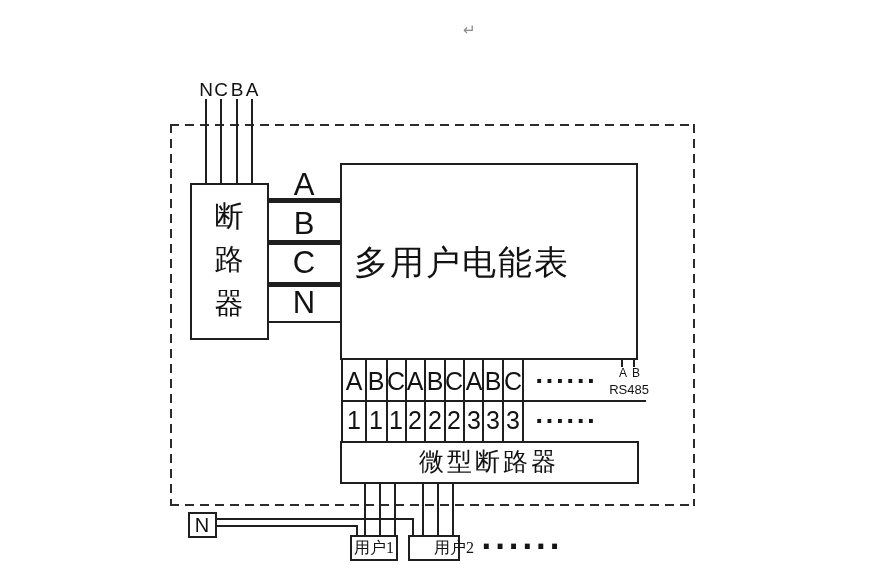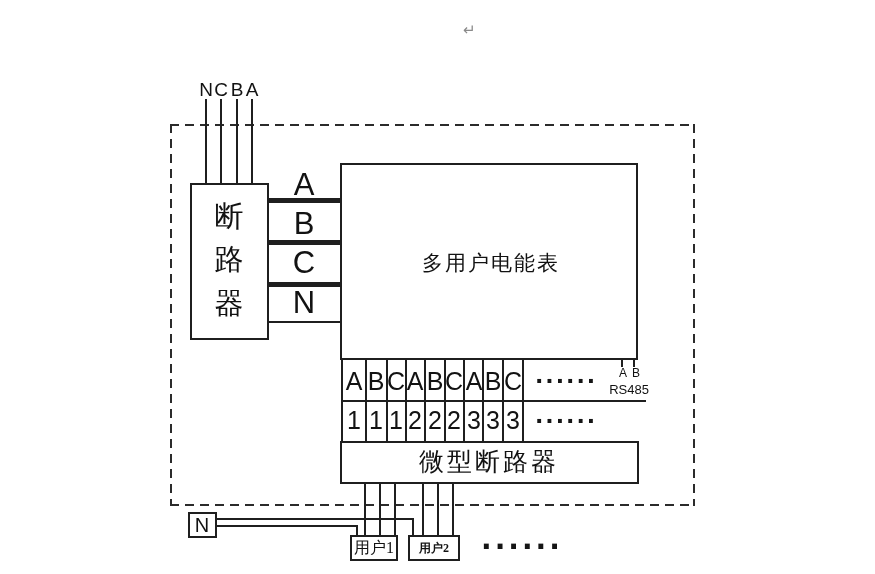--- a/index.html
+++ b/index.html
@@ -51,21 +51,21 @@
   <div class="line" style="left:269px; top:198px; width:71px; height:5px;"></div>
   <div class="line" style="left:269px; top:240px; width:71px; height:5px;"></div>
   <div class="line" style="left:269px; top:282px; width:71px; height:5px;"></div>
   <div class="line" style="left:269px; top:321px; width:71px; height:2px;"></div>
   <div class="lbl sans" style="left:304px; top:184px; font-size:31px;">A</div>
   <div class="lbl sans" style="left:304px; top:223px; font-size:31px;">B</div>
   <div class="lbl sans" style="left:304px; top:262px; font-size:31px;">C</div>
   <div class="lbl sans" style="left:304px; top:302px; font-size:31px;">N</div>
 
   <div class="box" style="left:340px; top:163px; width:298px; height:197px;"></div>
-  <div class="lbl serif" style="left:491px; top:263px; font-size:21px; letter-spacing:2px;">多用户电能表</div>
+  <div class="lbl serif" style="left:462px; top:263px; font-size:34px; letter-spacing:2px;">多用户电能表</div>
 
   <div class="line" style="left:341px; top:360px; width:2px; height:81px;"></div>
   <div class="line" style="left:365px; top:360px; width:2px; height:81px;"></div>
   <div class="line" style="left:386px; top:360px; width:2px; height:81px;"></div>
   <div class="line" style="left:405px; top:360px; width:2px; height:81px;"></div>
   <div class="line" style="left:424px; top:360px; width:2px; height:81px;"></div>
   <div class="line" style="left:444px; top:360px; width:2px; height:81px;"></div>
   <div class="line" style="left:463px; top:360px; width:2px; height:81px;"></div>
   <div class="line" style="left:482px; top:360px; width:2px; height:81px;"></div>
   <div class="line" style="left:502px; top:360px; width:2px; height:81px;"></div>
@@ -113,16 +113,16 @@
   <div class="box" style="left:188px; top:512px; width:29px; height:26px;"></div>
   <div class="lbl sans" style="left:202px; top:525px; font-size:20px;">N</div>
   <div class="line" style="left:217px; top:518px; width:197px; height:2px;"></div>
   <div class="line" style="left:412px; top:518px; width:2px; height:18px;"></div>
   <div class="line" style="left:217px; top:525px; width:141px; height:2px;"></div>
   <div class="line" style="left:356px; top:525px; width:2px; height:11px;"></div>
 
   <div class="box" style="left:350px; top:535px; width:48px; height:26px;"></div>
   <div class="lbl serif" style="left:374px; top:548px; font-size:16px;">用户1</div>
   <div class="box" style="left:408px; top:535px; width:52px; height:26px;"></div>
-  <div class="lbl serif" style="left:434px; top:548px; font-size:12px;font-weight:bold;">用户2</div>
+  <div class="lbl serif" style="left:454px; top:548px; font-size:16px;">用户2</div>
   <div class="dots" style="left:481px; top:523px; font-size:28px; letter-spacing:3px;">......</div>
 
 </div>
 
 </body></html>

